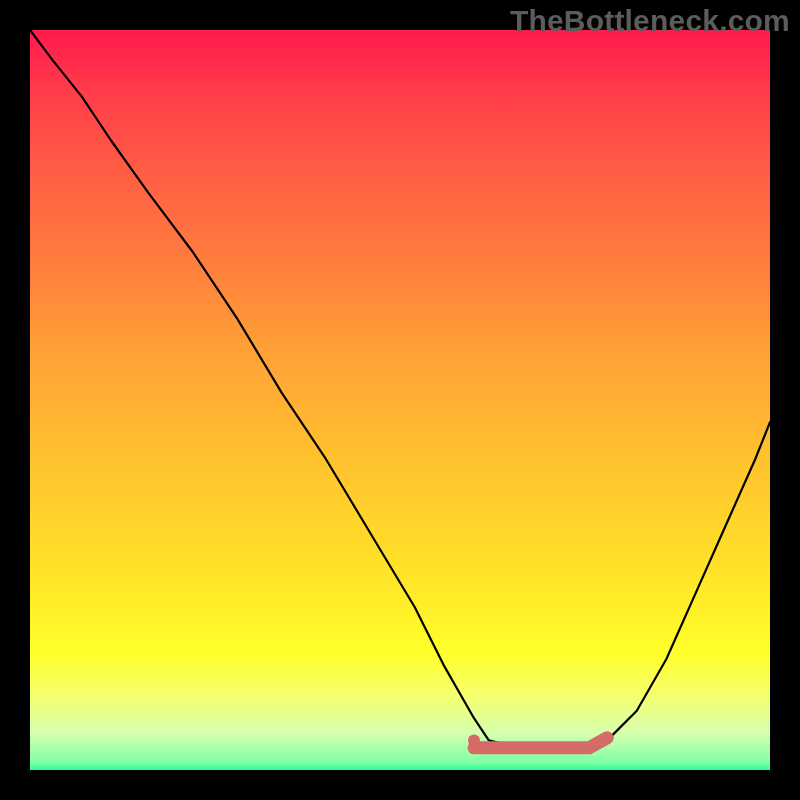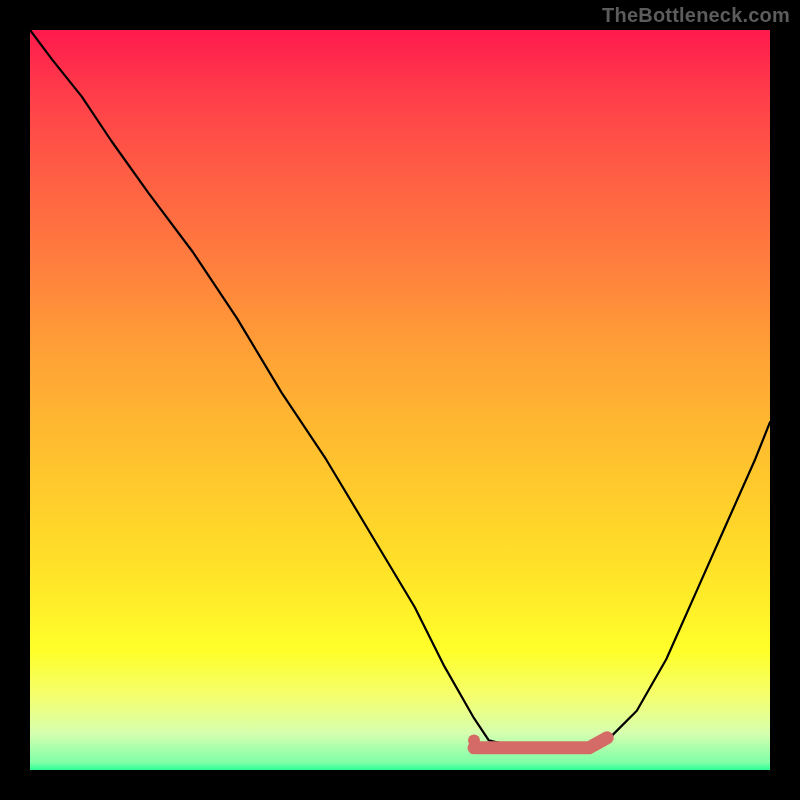--- a/index.html
+++ b/index.html
@@ -15,21 +15,21 @@
     position: relative;
     width: 800px;
     height: 800px;
     background: #000;
   }
   .watermark {
     position: absolute;
     top: 4px;
     right: 10px;
     color: #5c5c5c;
-    font-size: 20px;
+    font-size: 30px;
     font-weight: 600;
     letter-spacing: 0.2px;
     z-index: 5;
   }
   .plot {
     position: absolute;
     left: 30px;
     top: 30px;
     width: 740px;
     height: 740px;

